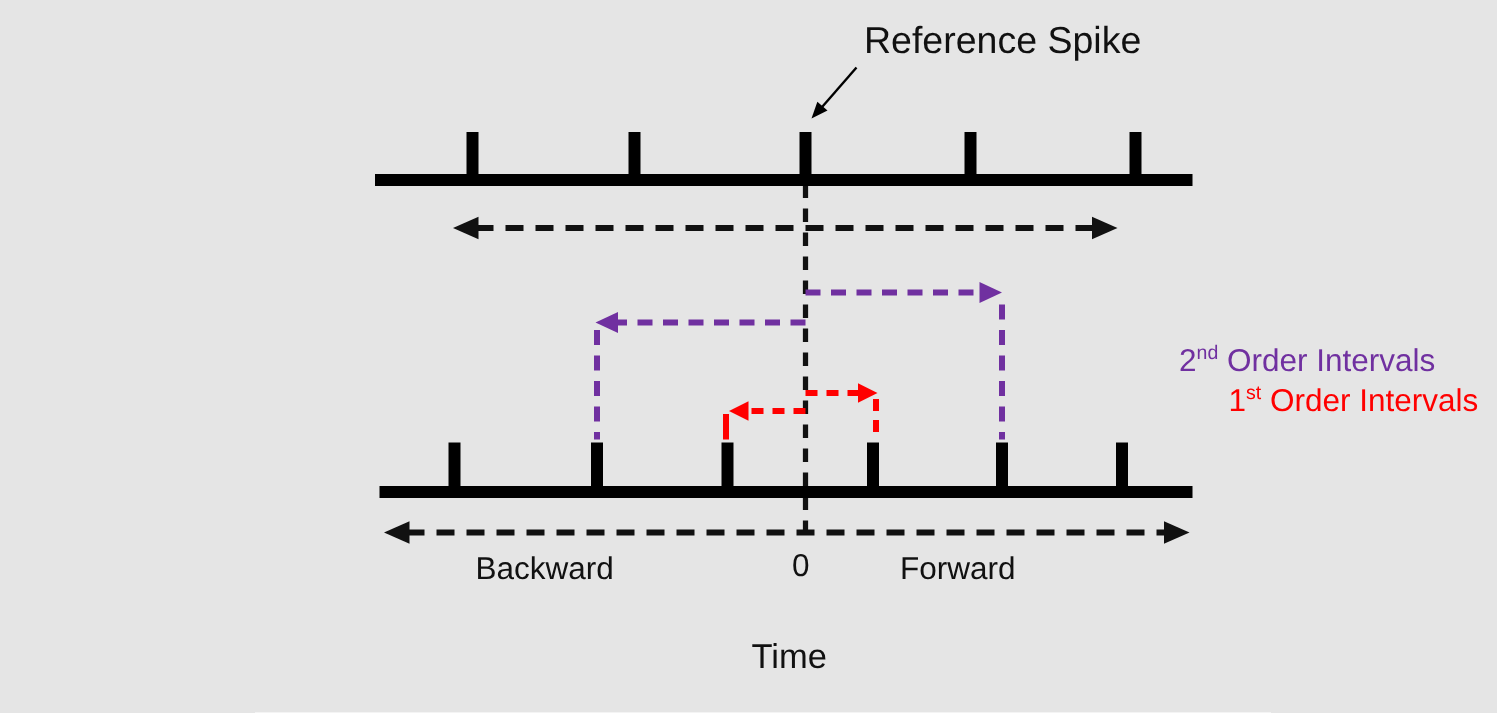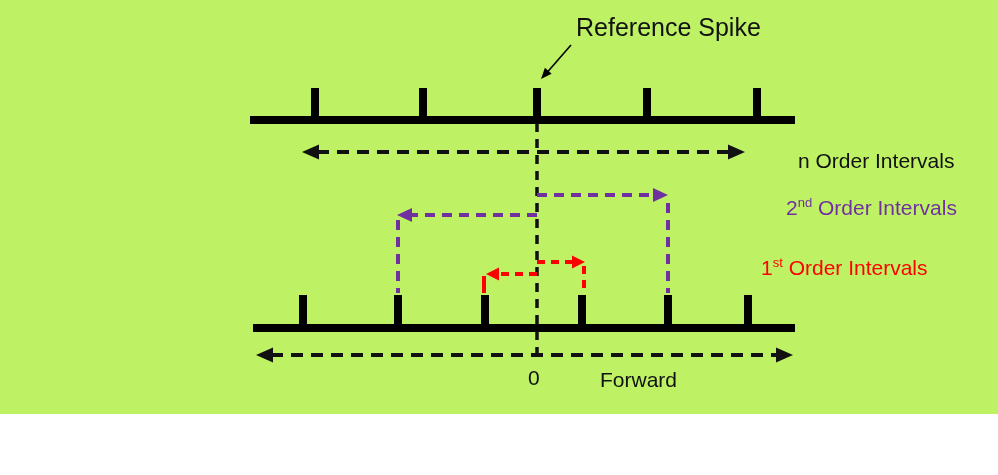--- a/index.html
+++ b/index.html
@@ -1,28 +1,28 @@
 <!DOCTYPE html>
 <html><head>
 <meta charset="utf-8">
 <style>
   html,body{margin:0;padding:0;background:#ffffff;}
   .stage{
-    position:relative;width:998px;height:414px;background:#bef264;
+    position:relative;width:998px;height:475px;background:#e5e5e5;
     font-family:"Liberation Sans",sans-serif;color:#111111;overflow:hidden;
   }
   .stage svg{position:absolute;left:0;top:0;}
   .lbl{position:absolute;white-space:nowrap;line-height:1.15;}
   .lbl-ref{left:576px;top:13px;font-size:25px;}
   .lbl-mu1{left:24px;top:104px;font-size:30px;}
   .lbl-mu2{left:24px;top:312px;font-size:30px;}
   .legend{font-size:21px;}
   .legend-n{left:798px;top:149px;}
   .legend-2{left:786px;top:196px;}
-  .legend-1{left:761px;top:256px;}
+  .legend-1{left:819px;top:256px;}
   .legend sup{font-size:0.62em;line-height:0;}
   .lbl-backward{left:317px;top:368px;font-size:21px;}
   .lbl-zero{left:528px;top:366px;font-size:21px;}
   .lbl-forward{left:600px;top:368px;font-size:21px;}
   .lbl-time{left:501px;top:424px;font-size:23px;}
 </style>
 </head>
 <body>
 
 <div class="stage">
@@ -61,25 +61,25 @@
       <line x1="668" y1="295" x2="668" y2="331" stroke="#000000" stroke-width="8"></line>
       <line x1="748" y1="295" x2="748" y2="331" stroke="#000000" stroke-width="8"></line>
       <line x1="571" y1="45" x2="544" y2="76" stroke="#000000" stroke-width="1.6"></line>
       <polygon points="541,79 544.9035676588124,67.77448622409317 551.6521083570982,73.72908095787479" fill="#000000"></polygon>
     </svg>
 
   <div class="lbl lbl-ref">Reference Spike</div>
 
 
 
-  <div class="lbl legend legend-n" style="color: rgb(17, 17, 17);"><span>n</span><sup></sup><span> Order Intervals</span></div>
 
-  <div class="lbl legend legend-2" style="color: rgb(112, 48, 160);"><span>2</span><sup>nd</sup><span> Order Intervals</span></div>
+  <div class="lbl legend legend-2" style="color: rgb(112, 48, 160); margin-top: 33px;"><span>2</span><sup>nd</sup><span> Order Intervals</span></div>
 
   <div class="lbl legend legend-1" style="color: rgb(255, 0, 0);"><span>1</span><sup>st</sup><span> Order Intervals</span></div>
 
+  <div class="lbl lbl-backward">Backward</div>
 
   <div class="lbl lbl-zero">0</div>
 
   <div class="lbl lbl-forward">Forward</div>
 
   <div class="lbl lbl-time">Time</div>
 </div>
 
 </body></html>

